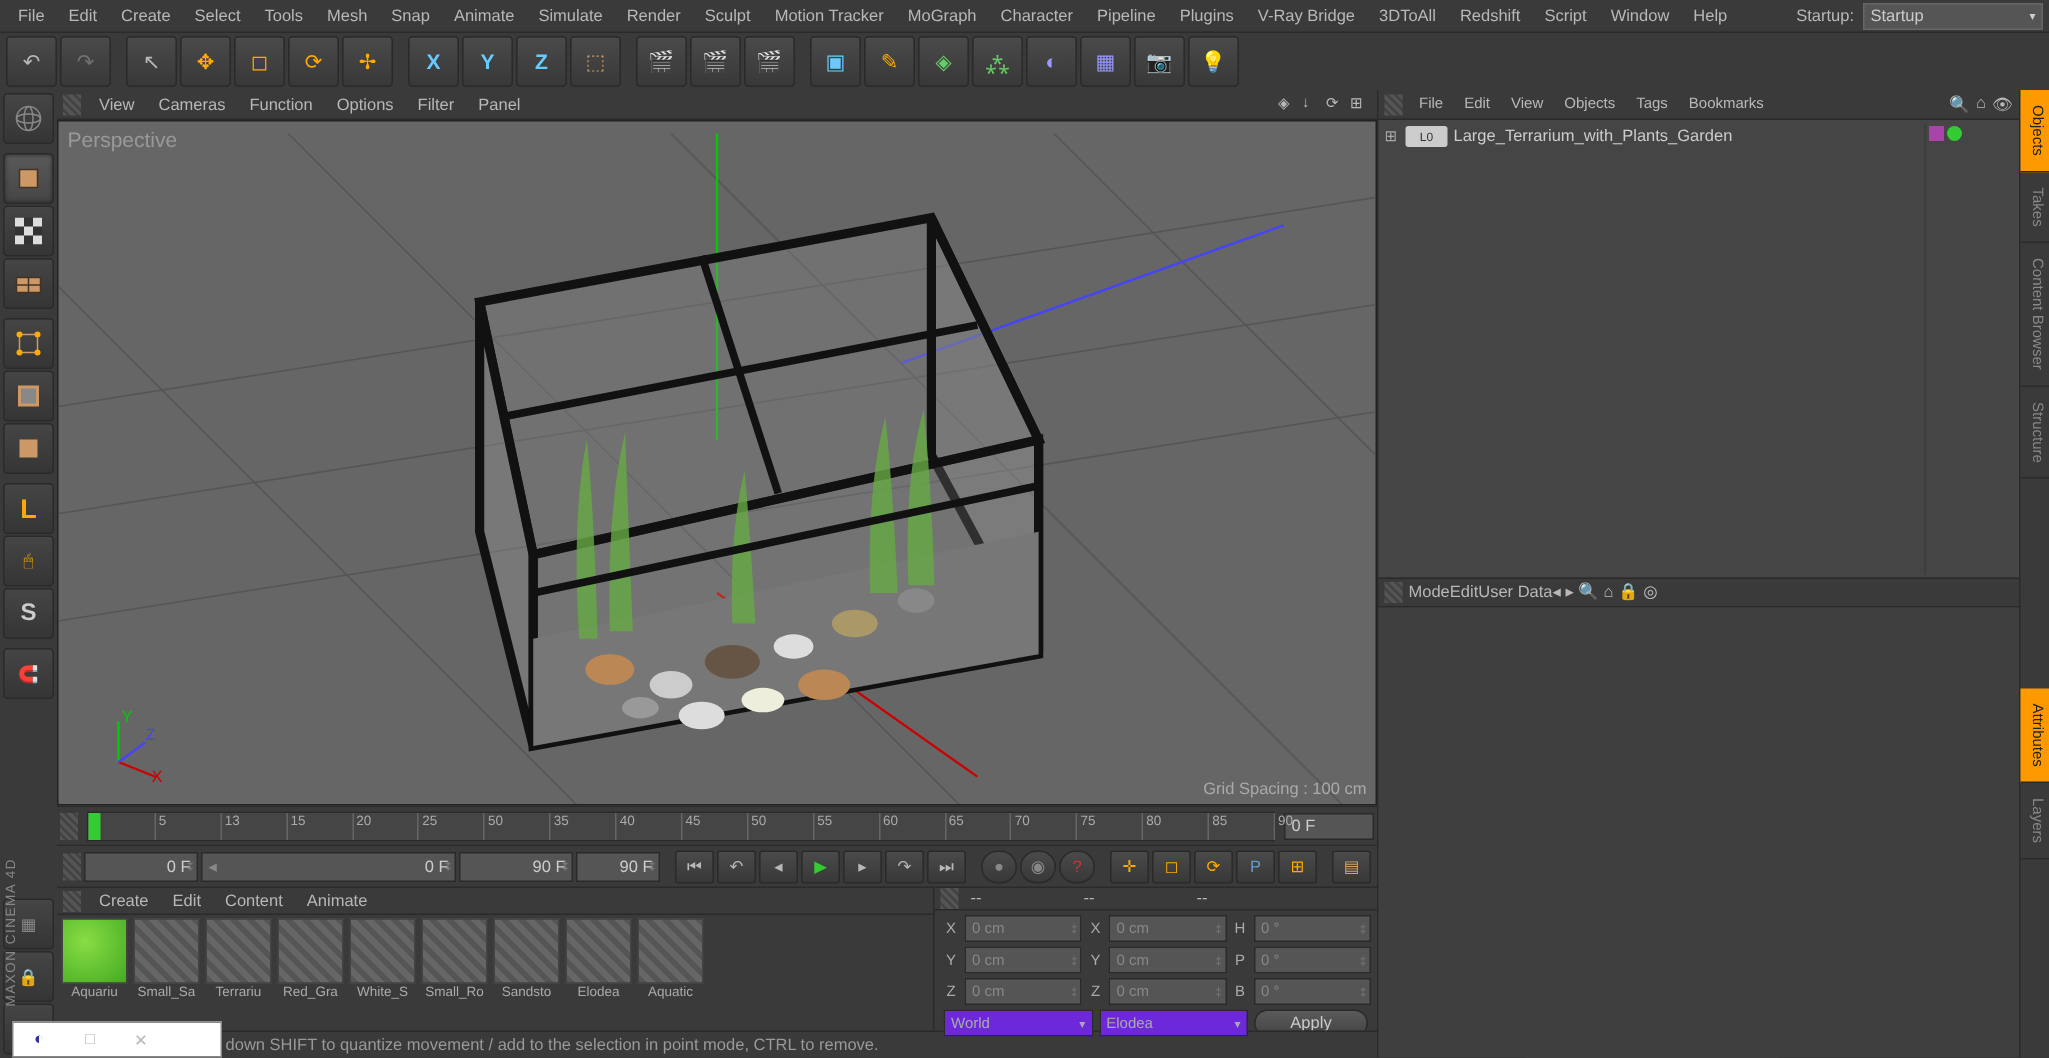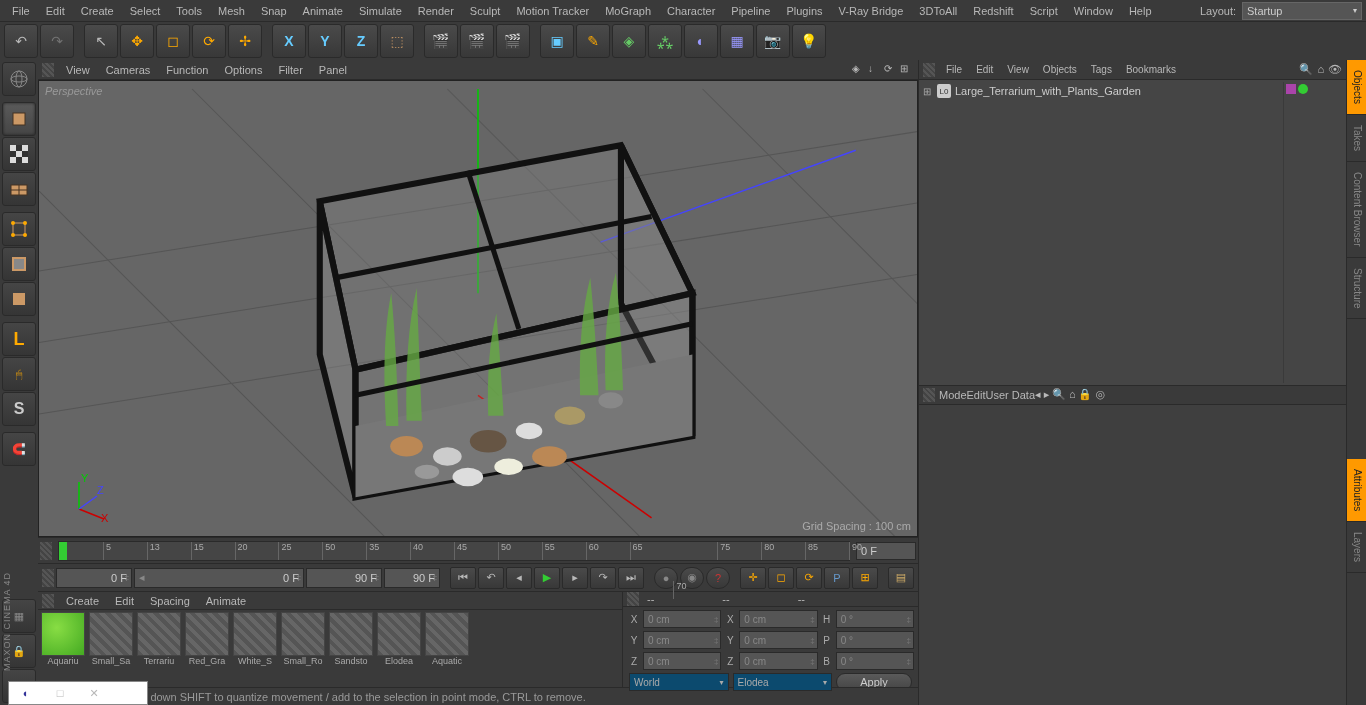--- a/index.html
+++ b/index.html
@@ -32,21 +32,21 @@
 .center { flex: 1; display: flex; flex-direction: column; }
 
 
 .vp-header { height: 20px; background: #3a3a3a; display: flex; align-items: center; padding: 0 4px; border-bottom: 1px solid #2a2a2a; }
 .vp-header .m { padding: 2px 8px; cursor: pointer; }
 .vp-header .icons { margin-left: auto; display: flex; gap: 2px; }
 .vp-header .icons .ic { width: 14px; height: 14px; cursor: pointer; font-size: 10px; }
 
 
 .viewport { flex: 1; background: #666; position: relative; overflow: hidden; border: 1px solid #222; }
-.vp-label { position: absolute; top: 4px; left: 6px; color: #999; font-size: 11px; z-index: 10; font-style: italic; }
+.vp-label { position: absolute; top: 4px; left: 6px; color: #999; font-size: 14px; z-index: 10; }
 .vp-grid-label { position: absolute; bottom: 4px; right: 6px; color: #aaa; font-size: 11px; z-index: 10; }
 .vp-axis { position: absolute; bottom: 10px; left: 20px; z-index: 10; }
 
 
 .timeline { height: 26px; background: #3a3a3a; display: flex; align-items: center; position: relative; border-top: 1px solid #2a2a2a; }
 .tl-ruler { flex: 1; height: 20px; background: #454545; position: relative; margin: 0 4px; border: 1px solid #2a2a2a; }
 .tl-tick { position: absolute; top: 0; height: 100%; border-left: 1px solid #666; font-size: 9px; padding-left: 2px; color: #aaa; }
 .tl-field { width: 60px; height: 18px; background: #555; border: 1px solid #2a2a2a; color: #ccc; padding: 0 4px; margin: 0 2px; display: flex; align-items: center; }
 
 
@@ -67,21 +67,21 @@
 .mat-thumb.green { background: radial-gradient(circle at 35% 35%, #8d4, #4a2); }
 .mat-name { font-size: 9px; color: #aaa; text-align: center; overflow: hidden; white-space: nowrap; width: 44px; }
 
 .mat-right { width: 296px; border-left: 1px solid #2a2a2a; display: flex; flex-direction: column; }
 .mat-right-header { height: 18px; display: flex; align-items: center; padding: 0 4px; border-bottom: 1px solid #2a2a2a; gap: 8px; }
 .coord-grid { flex: 1; display: grid; grid-template-columns: 14px 1fr 14px 1fr 14px 1fr; grid-auto-rows: 20px; gap: 1px 2px; padding: 2px 4px; align-items: center; }
 .coord-lbl { font-size: 10px; color: #aaa; text-align: center; }
 .coord-fld { height: 18px; background: #555; border: 1px solid #2a2a2a; color: #888; padding: 0 4px; display: flex; align-items: center; font-size: 10px; position: relative; }
 .coord-fld::after { content: '‡'; position: absolute; right: 2px; font-size: 8px; color: #777; }
 .coord-row { grid-column: 1 / -1; display: flex; gap: 4px; padding: 0 2px; }
-.coord-drop { flex: 1; height: 18px; background: #0c4a6e; border: 1px solid #2a2a2a; color: #aaa; padding: 0 4px; display: flex; align-items: center; font-size: 10px; position: relative; }
+.coord-drop { flex: 1; height: 18px; background: #6d28d9; border: 1px solid #2a2a2a; color: #aaa; padding: 0 4px; display: flex; align-items: center; font-size: 10px; position: relative; }
 .coord-drop::after { content: '▾'; position: absolute; right: 4px; font-size: 8px; }
 .apply-btn { width: 76px; height: 18px; background: linear-gradient(#5a5a5a,#454545); border: 1px solid #2a2a2a; border-radius: 9px; color: #ccc; display: flex; align-items: center; justify-content: center; cursor: pointer; }
 
 
 .statusbar { height: 18px; background: #3a3a3a; display: flex; align-items: center; padding: 0 6px; color: #999; font-size: 10px; border-top: 1px solid #2a2a2a; }
 
 
 .right-panel { width: 460px; display: flex; }
 .rp-main { flex: 1; display: flex; flex-direction: column; background: #3a3a3a; border-left: 1px solid #2a2a2a; }
 .rp-tabs { width: 20px; background: #3a3a3a; display: flex; flex-direction: column; border-left: 1px solid #2a2a2a; }
@@ -89,21 +89,21 @@
 .rp-tab.active { background: #f90; color: #222; }
 
 .obj-header { height: 20px; display: flex; align-items: center; padding: 0 4px; border-bottom: 1px solid #2a2a2a; }
 .obj-header .m { padding: 2px 7px; cursor: pointer; font-size: 10px; }
 .obj-header .icons { margin-left: auto; display: flex; gap: 4px; }
 .obj-tree { flex: 1; background: #454545; padding: 2px; overflow: auto; min-height: 120px; display: flex; }
 .obj-tree-left { flex: 1; border-right: 1px solid #3a3a3a; }
 .obj-tree-right { width: 60px; }
 .obj-item { display: flex; align-items: center; height: 18px; gap: 4px; padding: 0 2px; }
 .obj-expand { width: 10px; font-size: 10px; color: #aaa; cursor: pointer; }
-.obj-icon { width: 14px; height: 14px; background: #888; border-radius: 2px; font-size: 8px; display: flex; align-items: center; justify-content: center; }
+.obj-icon { width: 28px; height: 14px; background: #888; border-radius: 2px; font-size: 8px; display: flex; align-items: center; justify-content: center; }
 .obj-name { color: #ccc; font-size: 11px; }
 .obj-tags { display: flex; gap: 2px; padding: 2px; }
 .obj-tag { width: 10px; height: 10px; }
 
 .attr-header { height: 20px; display: flex; align-items: center; padding: 0 4px; border-top: 1px solid #2a2a2a; border-bottom: 1px solid #2a2a2a; }
 .attr-body { flex: 1; background: #3f3f3f; }
 
 
 .float-win { position: absolute; bottom: 0; left: 8px; width: 140px; height: 24px; background: #fff; border: 1px solid #888; display: flex; align-items: center; }
 .fw-btn { width: 34px; height: 100%; display: flex; align-items: center; justify-content: center; font-size: 10px; cursor: pointer; }
@@ -137,21 +137,21 @@
   <div class="menu-item">Character</div>
   <div class="menu-item">Pipeline</div>
   <div class="menu-item">Plugins</div>
   <div class="menu-item">V-Ray Bridge</div>
   <div class="menu-item">3DToAll</div>
   <div class="menu-item">Redshift</div>
   <div class="menu-item">Script</div>
   <div class="menu-item">Window</div>
   <div class="menu-item">Help</div>
   <div class="spacer"></div>
-  <div class="layout-label">Layout:</div>
+  <div class="layout-label">Startup:</div>
   <div class="layout-select">Startup</div>
 </div>
 
 <div class="toolbar">
   <div class="tb-btn">
       <span class="tb-icon">↶</span>
     </div>
   <div class="tb-btn">
       <span class="tb-icon" style="opacity:.4">↷</span>
     </div>
@@ -395,21 +395,21 @@
           <div class="tl-tick" style="left: 22.2222%;">20</div>
           <div class="tl-tick" style="left: 27.7778%;">25</div>
           <div class="tl-tick" style="left: 33.3333%;">50</div>
           <div class="tl-tick" style="left: 38.8889%;">35</div>
           <div class="tl-tick" style="left: 44.4444%;">40</div>
           <div class="tl-tick" style="left: 50%;">45</div>
           <div class="tl-tick" style="left: 55.5556%;">50</div>
           <div class="tl-tick" style="left: 61.1111%;">55</div>
           <div class="tl-tick" style="left: 66.6667%;">60</div>
           <div class="tl-tick" style="left: 72.2222%;">65</div>
-          <div class="tl-tick" style="left: 77.7778%; margin-top: 39px;">70</div>
+          <div class="tl-tick" style="left: 77.7778%;">70</div>
           <div class="tl-tick" style="left: 83.3333%;">75</div>
           <div class="tl-tick" style="left: 88.8889%;">80</div>
           <div class="tl-tick" style="left: 94.4444%;">85</div>
           <div class="tl-tick" style="left: 100%;">90</div>
           <div style="position: absolute; left: 0px; top: 0px; width: 8px; height: 100%; background: rgb(51, 204, 51);"></div>
         </div>
       <div class="tl-field">0 F</div>
     </div>
 
     <div class="playback">
@@ -480,21 +480,21 @@
           <span style="color:#ca6">▤</span>
         </div>
     </div>
 
     <div class="materials">
       <div class="mat-left">
         <div class="mat-header">
           <div class="hatch" style="height:14px;margin-right:4px"></div>
           <div class="m">Create</div>
           <div class="m">Edit</div>
-          <div class="m">Spacing</div>
+          <div class="m">Content</div>
           <div class="m">Animate</div>
         </div>
         <div class="mat-list" id="mat-list">
             <div class="mat-item">
               <div class="mat-thumb green"></div>
               <div class="mat-name">Aquariu</div>
             </div>
             <div class="mat-item">
               <div class="mat-thumb"></div>
               <div class="mat-name">Small_Sa</div>

